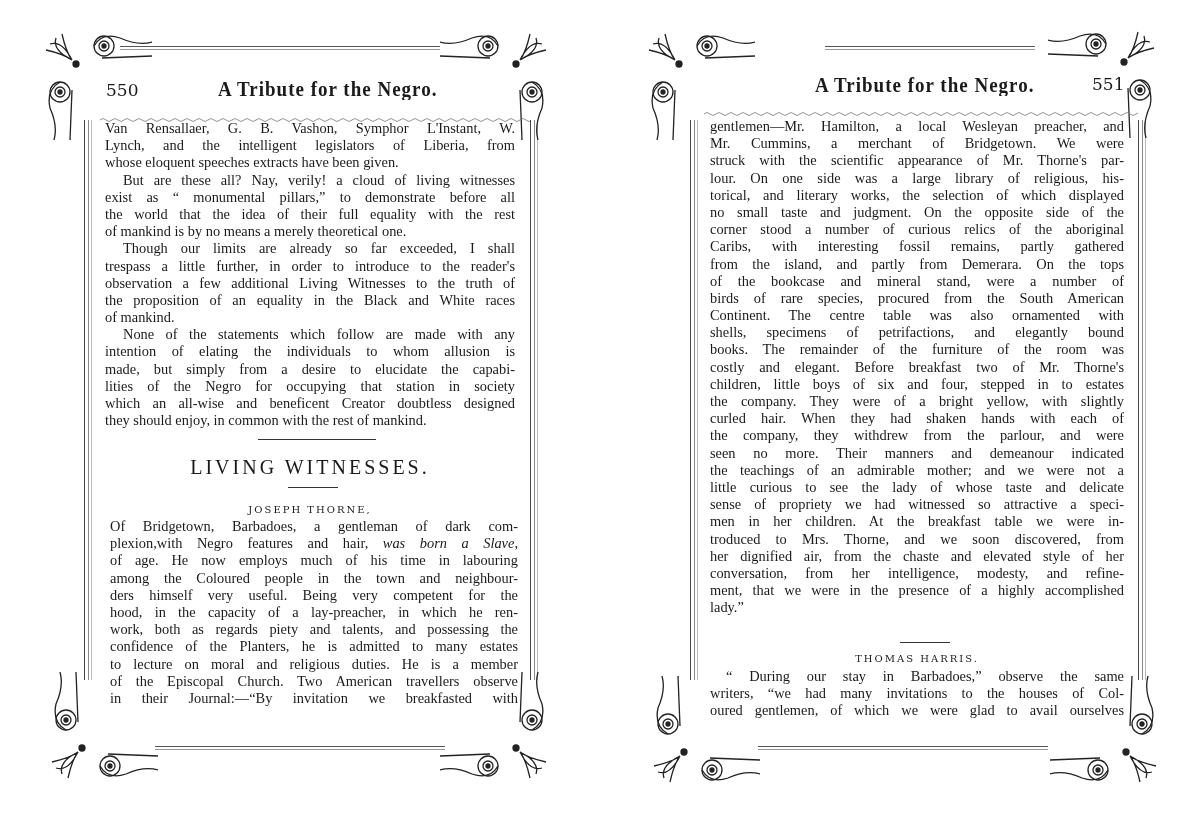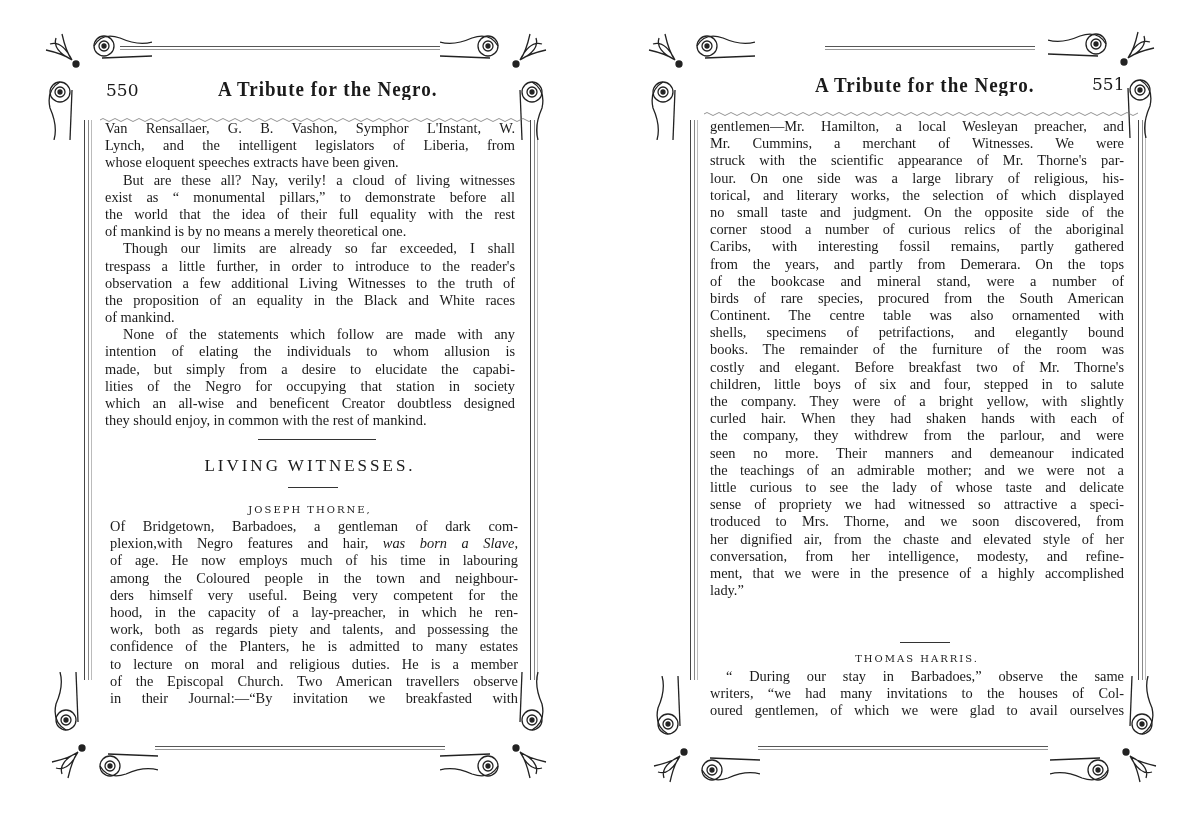--- a/index.html
+++ b/index.html
@@ -23,21 +23,21 @@
                 font-size:19px; font-weight:bold; letter-spacing:1px; transform:scaleY(1.1); }
   .wavy-rule { position:absolute; height:6px; }
   .wavy-rule svg { width:100%; height:100%; }
 
   .text-block { position:absolute; font-family:"Liberation Serif","DejaVu Serif",serif;
                 font-size:14.4px; line-height:17.2px; text-align:justify; }
   .line { display:block; text-align:justify; text-align-last:justify; white-space:nowrap; height:17.2px; }
   .line.last { text-align-last:left; }
   .section-rule { position:absolute; height:0; border-top:1.5px solid #333; }
   .section-title { position:absolute; font-family:"Liberation Serif","DejaVu Serif",serif;
-                   font-size:17px; letter-spacing:3px; text-align:center; }
+                   font-size:20px; letter-spacing:3px; text-align:center; }
   .sub-heading { position:absolute; font-family:"DejaVu Serif",serif; font-size:10px;
                  font-weight:normal; letter-spacing:2px; text-align:center; }
   em { font-style:italic; }
 </style>
 </head>
 <body>
 
 <div class="page" id="page-left">
 
   <div class="frame-h" style="left:120px; width:320px; top:46px;"></div>
@@ -249,42 +249,43 @@
   <span class="head-title" style="left:215px; top:74px;">A Tribute for the Negro.</span>
   <span class="page-num" style="left:492px; top:74px;">551</span>
   <div class="wavy-rule" style="left:104px; width:434px; top:102px;">
     <svg viewBox="0 0 434 6" preserveAspectRatio="none">
         <path d="M0 3 q3 -3 6 0 t6 0 t6 0 t6 0 t6 0 t6 0 t6 0 t6 0 t6 0 t6 0 t6 0 t6 0 t6 0 t6 0 t6 0 t6 0 t6 0 t6 0 t6 0 t6 0 t6 0 t6 0 t6 0 t6 0 t6 0 t6 0 t6 0 t6 0 t6 0 t6 0 t6 0 t6 0 t6 0 t6 0 t6 0 t6 0 t6 0 t6 0 t6 0 t6 0 t6 0 t6 0 t6 0 t6 0 t6 0 t6 0 t6 0 t6 0 t6 0 t6 0 t6 0 t6 0 t6 0 t6 0 t6 0 t6 0 t6 0 t6 0 t6 0 t6 0 t6 0 t6 0 t6 0 t6 0 t6 0 t6 0 t6 0 t6 0 t6 0 t6 0 t6 0 t6 0 t6 0 t6 0 t6 0" fill="none" stroke="#777" stroke-width="0.8"></path>
       </svg>
   </div>
 
   <div class="text-block" style="left:110px; top:118px; width:414px;">
     <span class="line">gentlemen—Mr. Hamilton, a local Wesleyan preacher, and</span>
-    <span class="line">Mr. Cummins, a merchant of Witnesses. We were</span>
+    <span class="line">Mr. Cummins, a merchant of Bridgetown. We were</span>
     <span class="line">struck with the scientific appearance of Mr. Thorne's par-</span>
     <span class="line">lour. On one side was a large library of religious, his-</span>
     <span class="line">torical, and literary works, the selection of which displayed</span>
     <span class="line">no small taste and judgment. On the opposite side of the</span>
     <span class="line">corner stood a number of curious relics of the aboriginal</span>
     <span class="line">Caribs, with interesting fossil remains, partly gathered</span>
-    <span class="line">from the years, and partly from Demerara. On the tops</span>
+    <span class="line">from the island, and partly from Demerara. On the tops</span>
     <span class="line">of the bookcase and mineral stand, were a number of</span>
     <span class="line">birds of rare species, procured from the South American</span>
     <span class="line">Continent. The centre table was also ornamented with</span>
     <span class="line">shells, specimens of petrifactions, and elegantly bound</span>
     <span class="line">books. The remainder of the furniture of the room was</span>
     <span class="line">costly and elegant. Before breakfast two of Mr. Thorne's</span>
-    <span class="line">children, little boys of six and four, stepped in to salute</span>
+    <span class="line">children, little boys of six and four, stepped in to estates</span>
     <span class="line">the company. They were of a bright yellow, with slightly</span>
     <span class="line">curled hair. When they had shaken hands with each of</span>
     <span class="line">the company, they withdrew from the parlour, and were</span>
     <span class="line">seen no more. Their manners and demeanour indicated</span>
     <span class="line">the teachings of an admirable mother; and we were not a</span>
     <span class="line">little curious to see the lady of whose taste and delicate</span>
     <span class="line">sense of propriety we had witnessed so attractive a speci-</span>
+    <span class="line">men in her children. At the breakfast table we were in-</span>
     <span class="line">troduced to Mrs. Thorne, and we soon discovered, from</span>
     <span class="line">her dignified air, from the chaste and elevated style of her</span>
     <span class="line">conversation, from her intelligence, modesty, and refine-</span>
     <span class="line">ment, that we were in the presence of a highly accomplished</span>
     <span class="line last">lady.”</span>
   </div>
 
   <div class="section-rule" style="left:300px; width:50px; top:642px;"></div>
   <div class="sub-heading" style="left:110px; width:414px; top:653px;">THOMAS HARRIS.</div>
 

